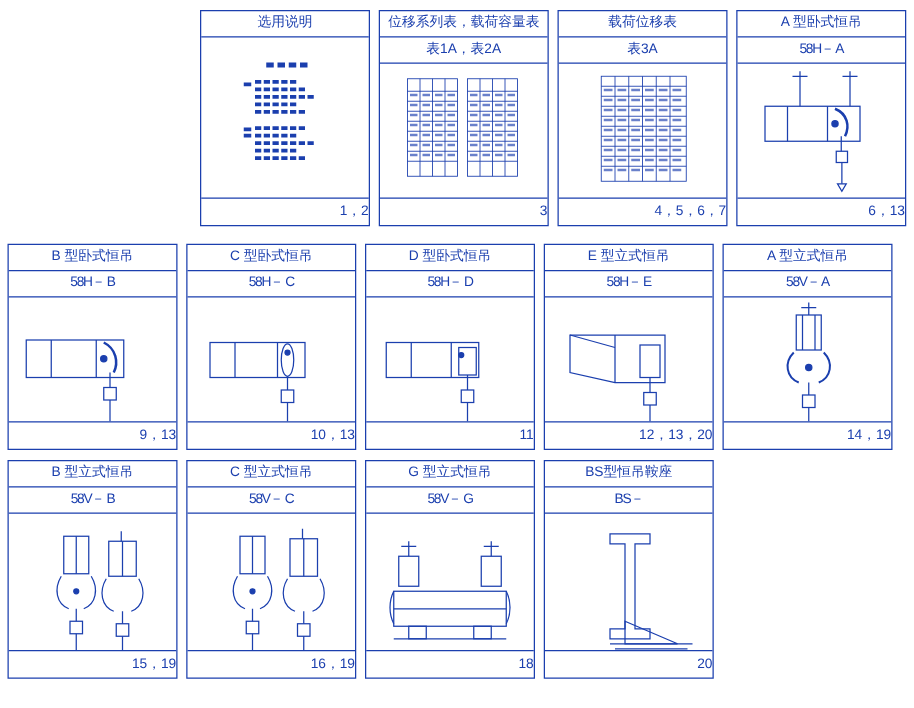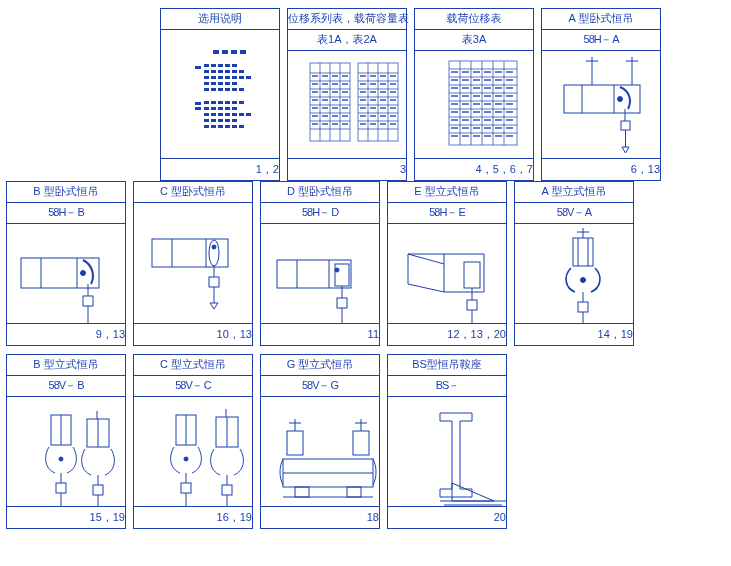--- a/index.html
+++ b/index.html
@@ -7,30 +7,30 @@
     width:731px;height:566px;
     background:#ffffff;
     font-family:"Liberation Sans", sans-serif;
     color:#1b3fae;
     overflow:hidden;
   }
   .sheet{position:relative;width:731px;height:566px;}
 
   .row{display:flex;gap:7px;padding:0 6px;box-sizing:border-box;}
   .row1{margin-top:8px;padding-left:160px;}
-  .row2{margin-top:0;}
+  .row2{margin-top:14px;}
   .row3{margin-top:8px;}
 
   .card{
     border:1.5px solid #1b3fae;
     box-sizing:border-box;
     display:flex;flex-direction:column;
     background:#fff;
   }
-  .card.w{width:120px;}
+  .card.w{width:136px;}
   .card.h-top{height:173px;}
   .card.h-mid{height:165px;}
   .card.h-bot{height:175px;}
 
   .chead{
     border-bottom:1.2px solid #1b3fae;
     text-align:center;
     font-size:11px;
     line-height:19px;
     height:20px;
@@ -364,20 +364,21 @@
             <line x1="81" y1="82" x2="81" y2="100"></line>
             <path d="M77 100 L85 100 L81 106 Z"></path>
           </g>
         </svg>
       </div>
       <div class="cfoot">9，13</div>
     </div>
 
     <div class="card w h-mid">
       <div class="chead">C 型卧式恒吊</div>
+      <div class="chead2 dash">58H－ C</div>
       <div class="cbody">
         <svg width="136" height="122" viewBox="0 0 136 122">
           <g stroke="#1b3fae" stroke-width="1" fill="none">
             <rect x="18" y="36" width="76" height="28"></rect>
             <line x1="38" y1="36" x2="38" y2="64"></line>
             <line x1="72" y1="36" x2="72" y2="64"></line>
             <ellipse cx="80" cy="50" rx="5" ry="13"></ellipse>
             <circle cx="80" cy="44" r="2" fill="#1b3fae"></circle>
             <line x1="80" y1="63" x2="80" y2="74"></line>
             <rect x="75" y="74" width="10" height="10"></rect>

